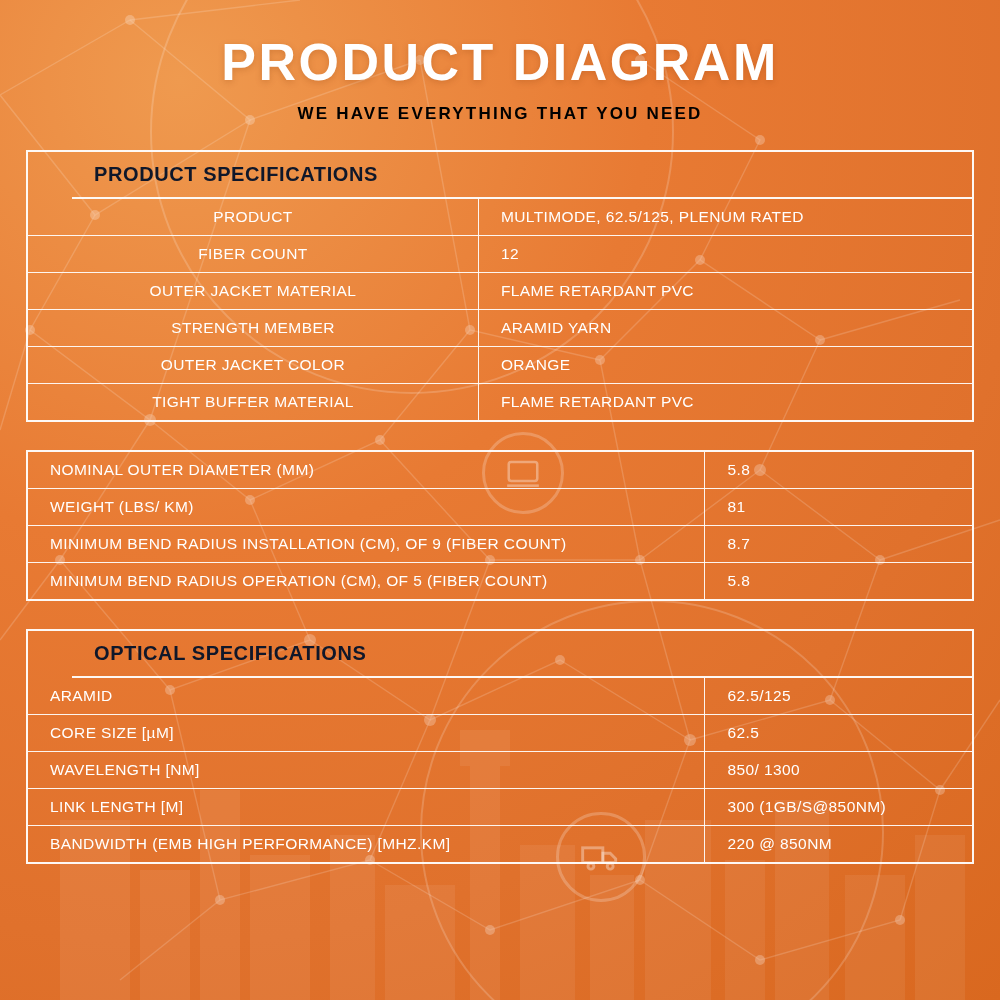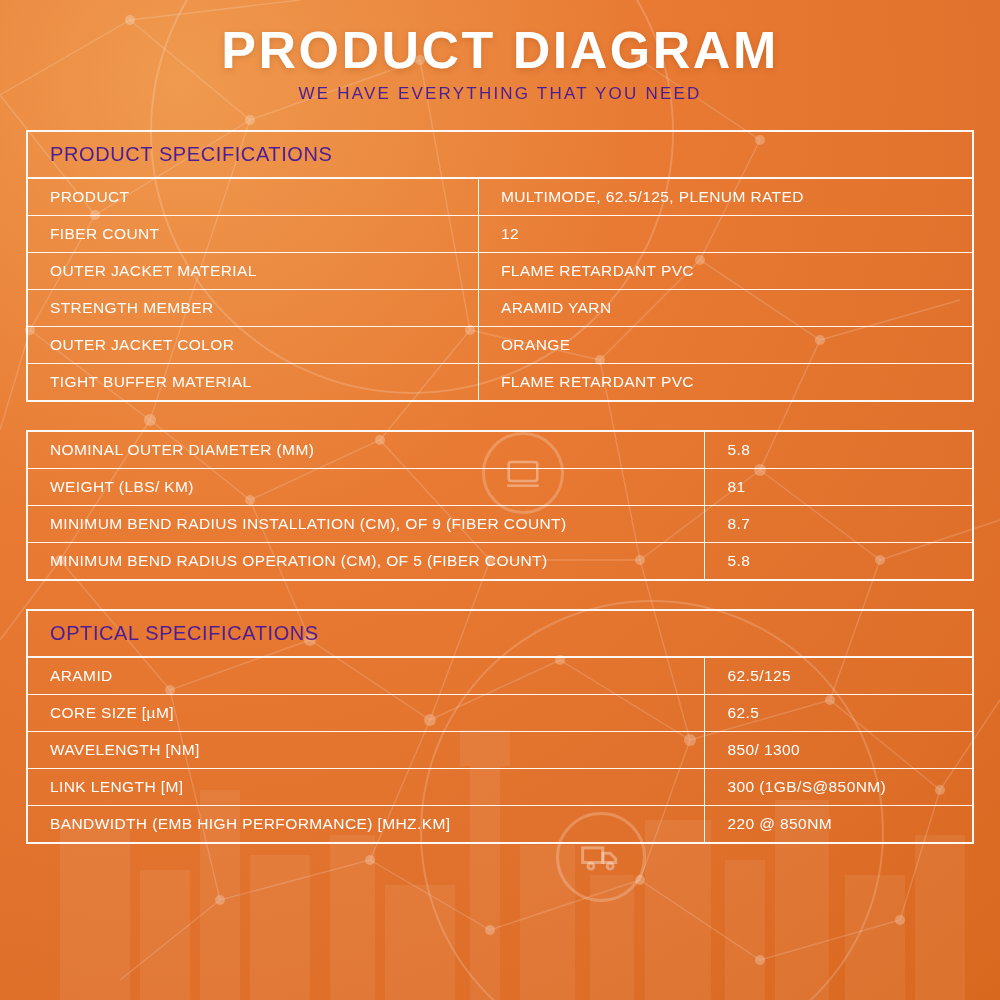--- a/index.html
+++ b/index.html
@@ -56,57 +56,58 @@
     color: rgba(255,255,255,0.28);
   }
 
   
   .page {
     position: relative;
     z-index: 2;
     width: 1000px;
     height: 1000px;
     box-sizing: border-box;
-    padding: 12px 26px 10px 26px;
+    padding: 24px 26px 10px 26px;
   }
 
   .header {
     text-align: center;
     margin-bottom: 26px;
   }
   .title {
     color: #ffffff;
     font-size: 52px;
     font-weight: 900;
     letter-spacing: 2.5px;
     line-height: 1;
     margin: 12px 0 8px 0;
     text-shadow: 0 2px 6px rgba(140,60,10,0.25);
   }
   .subtitle {
-    color: #4c1d95;
+    color: #000000;
     font-size: 17px;
-    font-weight: 400;
+    font-weight: 700;
     letter-spacing: 2.2px;
-    margin: 8px;
+    margin: 16px;
   }
 
   .panel {
     border: 2px solid rgba(255,255,255,0.95);
     margin: 0 auto 28px auto;
     width: 948px;
     box-sizing: border-box;
   }
   .panel-title {
-    color: #4c1d95;
+    color: #0f172a;
     font-size: 20px;
-    font-weight: 400;
+    font-weight: 700;
     letter-spacing: .6px;
     padding: 11px 22px 11px 22px;
     border-bottom: 2px solid rgba(255,255,255,0.95);
+    margin-left: 44px;
   }
   table {
     width: 100%;
     border-collapse: collapse;
     table-layout: fixed;
   }
   td {
     color: #ffffff;
     font-size: 15.5px;
     letter-spacing: .4px;
@@ -117,21 +118,21 @@
     white-space: nowrap;
     overflow: hidden;
     text-overflow: ellipsis;
   }
   td.val {
     border-right: none;
   }
   tr:last-child td {
     border-bottom: none;
   }
-  .spec-col-1 { width: 43%; }
+  .spec-col-1 { width: 43%; text-align: center; }
   .phys-col-1 { width: 67%; }
   .opt-col-1  { width: 67%; }
 </style>
 </head>
 <body>
 
 <div class="bg">
   <div class="bg-base"></div>
 
   <svg class="skyline" viewBox="0 0 1000 330" preserveAspectRatio="none">

